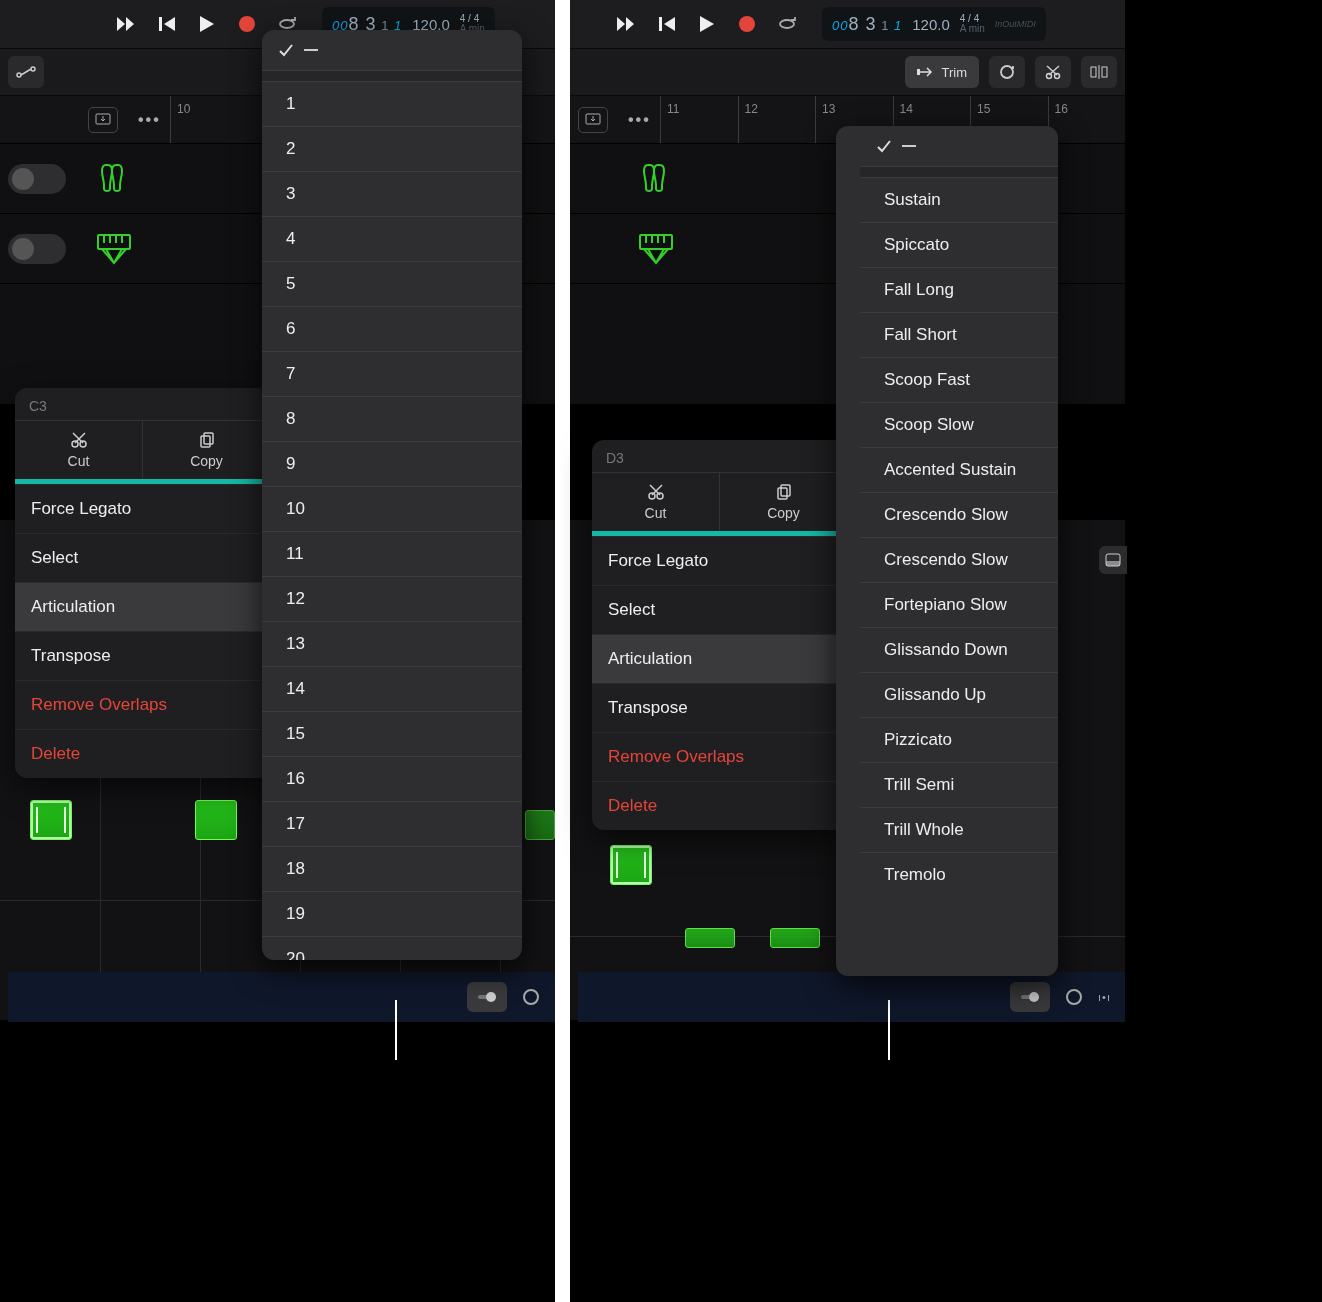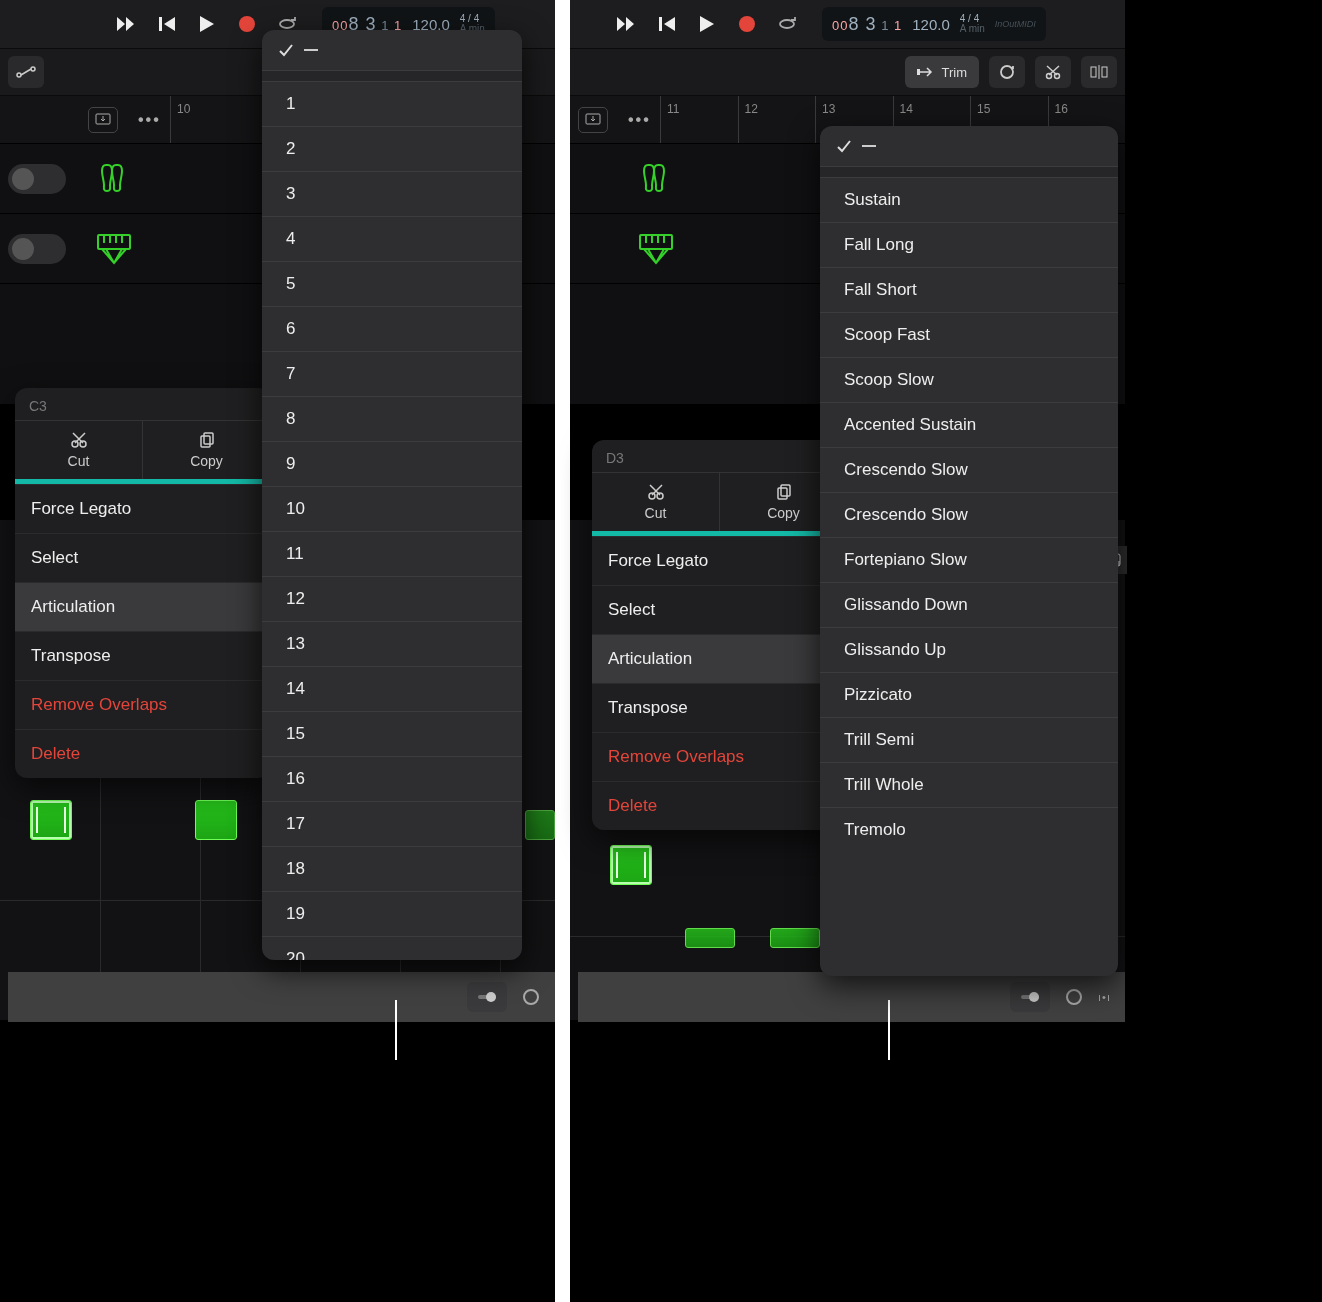--- a/index.html
+++ b/index.html
@@ -71,21 +71,21 @@
     font-family:"Menlo",monospace;
     font-size:13px;
     color:#7a8a9a;
     background:#111416;
     border-radius:6px;
     padding:3px 10px;
     height:34px;
   }
   .lcd .pos{letter-spacing:1px;}
   .lcd .pos .big{font-size:18px;color:#9fb0bf;}
-  .lcd .pos .dim{color:#fca5a5;}
+  .lcd .pos .dim{color:#0ea5e9;font-style:italic;}
   .lcd .tempo{color:#9fb0bf;font-size:15px;}
   .lcd .sig{display:flex;flex-direction:column;font-size:10px;line-height:10px;color:#9fb0bf;}
   .lcd .sig .key{color:#556069;}
   .lcd .midi{display:flex;font-size:9px;line-height:9px;color:#445058;font-style:italic;}
 
   
   .toolbar2{
     height:48px;
     background:#1a1a1c;
     display:flex;
@@ -284,21 +284,21 @@
     border-left:0.5px solid #2a2a2c;
   }
   .pianoroll .hline{
     position:absolute;left:0;right:0;height:1px;background:#2a2a2c;
   }
 
   .footerctrls{
     position:absolute;
     left:8px;right:0;
     height:50px;
-    background:#404040;
+    background:#0f172a;
     display:flex;
     align-items:center;
     justify-content:flex-end;
     gap:14px;
     padding:0 14px;
     color:#aaa;
   }
   .footerctrls .sq{
     width:40px;height:30px;
     background:#3a3a3c;
@@ -686,29 +686,30 @@
       </div>
     </div>
     <div class="row">Force Legato</div>
     <div class="row">Select</div>
     <div class="row hl">Articulation</div>
     <div class="row">Transpose</div>
     <div class="row danger">Remove Overlaps</div>
     <div class="row danger">Delete</div>
   </div>
 
-  <div class="droplist" style="left:250px;top:126px;height:850px;width:298px;">
+  <div class="droplist" style="left:266px;top:126px;height:850px;width:222px;padding-left:24px;">
     <div class="checkrow">
       <svg width="16" height="16" viewBox="0 0 16 16">
           <path d="M2 9l4 4l8-10" stroke="#ddd" stroke-width="2" fill="none"></path>
         </svg>
       <div class="dash"></div>
     </div>
     <div class="gap"></div>
     <div class="opt">Sustain</div>
+    <div class="opt">Spiccato</div>
     <div class="opt">Fall Long</div>
     <div class="opt">Fall Short</div>
     <div class="opt">Scoop Fast</div>
     <div class="opt">Scoop Slow</div>
     <div class="opt">Accented Sustain</div>
     <div class="opt">Crescendo Slow</div>
     <div class="opt">Crescendo Slow</div>
     <div class="opt">Fortepiano Slow</div>
     <div class="opt">Glissando Down</div>
     <div class="opt">Glissando Up</div>

